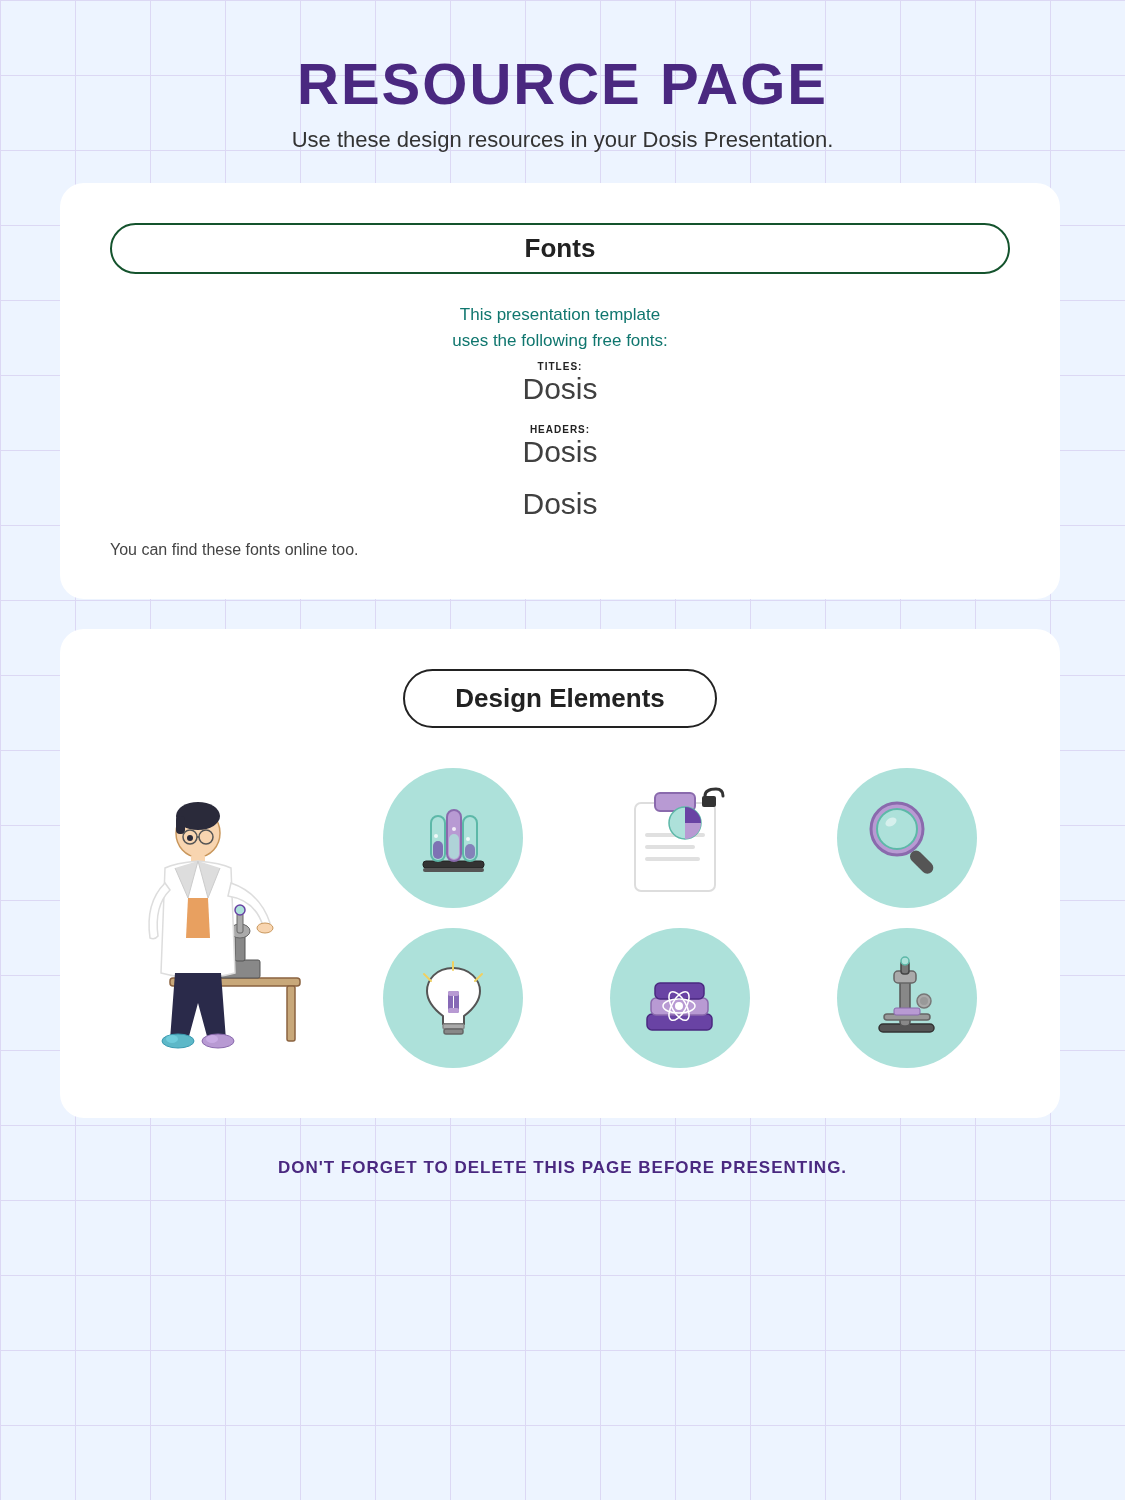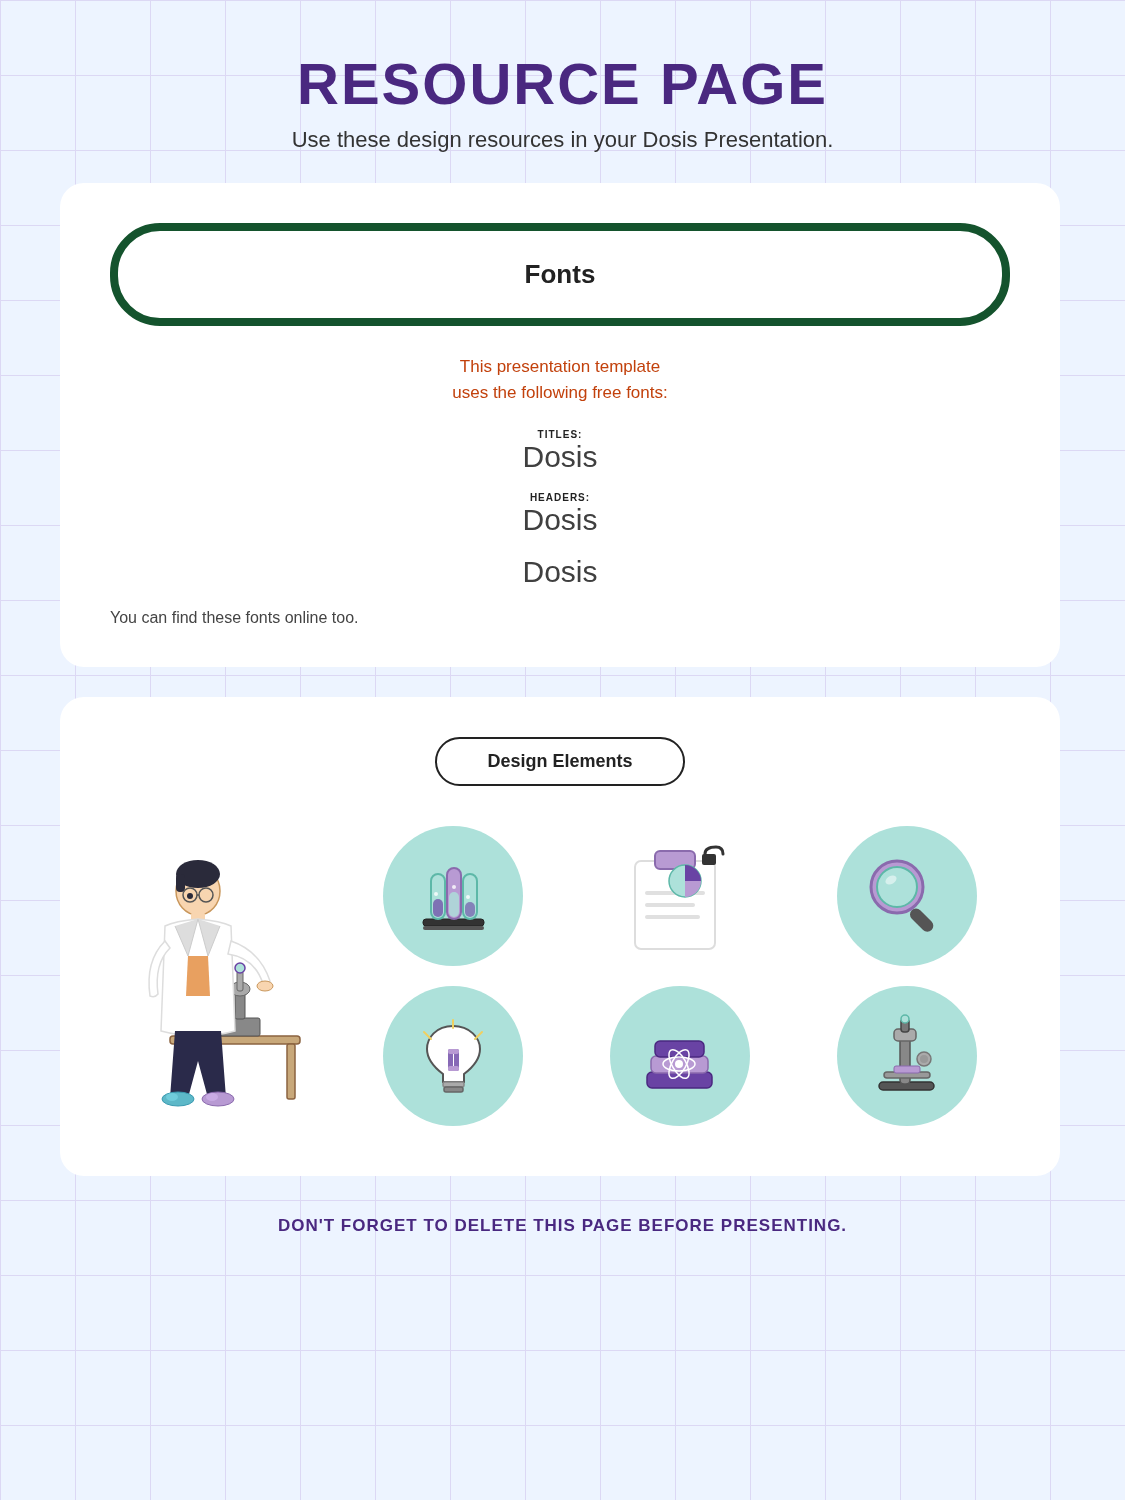--- a/index.html
+++ b/index.html
@@ -75,38 +75,38 @@
 
     .fonts-section {
       flex: 1;
     }
 
     .colors-section {
       flex: 1;
     }
 
     .section-header-box {
-      border: 8px solid #14532d;
+      border: 2px solid #14532d;
       border-radius: 50px;
-      padding: 28px 30px;
+      padding: 8px 30px;
       text-align: center;
       font-size: 26px;
       font-weight: 700;
       color: #222;
       margin-bottom: 28px;
       display: inline-block;
       width: 100%;
     }
 
     .fonts-desc {
       text-align: center;
       font-size: 17px;
-      color: #c2410c;
+      color: #0f766e;
       line-height: 1.5;
-      margin-bottom: 24px;
+      margin-bottom: 8px;
     }
 
     .font-item {
       text-align: center;
       margin-bottom: 18px;
     }
 
     .font-label {
       font-size: 10px;
       font-weight: 800;
@@ -165,21 +165,21 @@
       margin-bottom: 30px;
       display: flex;
       flex-direction: column;
       align-items: center;
     }
 
     .design-elements-header {
       border: 2px solid #222;
       border-radius: 50px;
       padding: 12px 50px;
-      font-size: 18px;
+      font-size: 26px;
       font-weight: 700;
       color: #222;
       margin-bottom: 40px;
       text-align: center;
     }
 
     .elements-layout {
       display: flex;
       width: 100%;
       gap: 20px;

